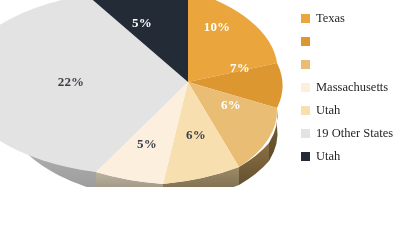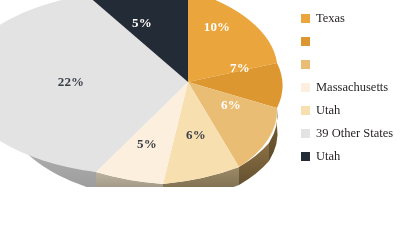--- a/index.html
+++ b/index.html
@@ -182,21 +182,21 @@
       <span class="legend-label">Massachusetts</span>
     </div>
 
     <div class="legend-item">
       <span class="legend-swatch" style="background:#f8dfb0;"></span>
       <span class="legend-label">Utah</span>
     </div>
 
     <div class="legend-item">
       <span class="legend-swatch" style="background:#e3e3e3;"></span>
-      <span class="legend-label">39 Other States</span>
+      <span class="legend-label">19 Other States</span>
     </div>
 
     <div class="legend-item">
       <span class="legend-swatch" style="background:#232b36;"></span>
       <span class="legend-label">Utah</span>
     </div>
 
   </div>
 </div>
 

